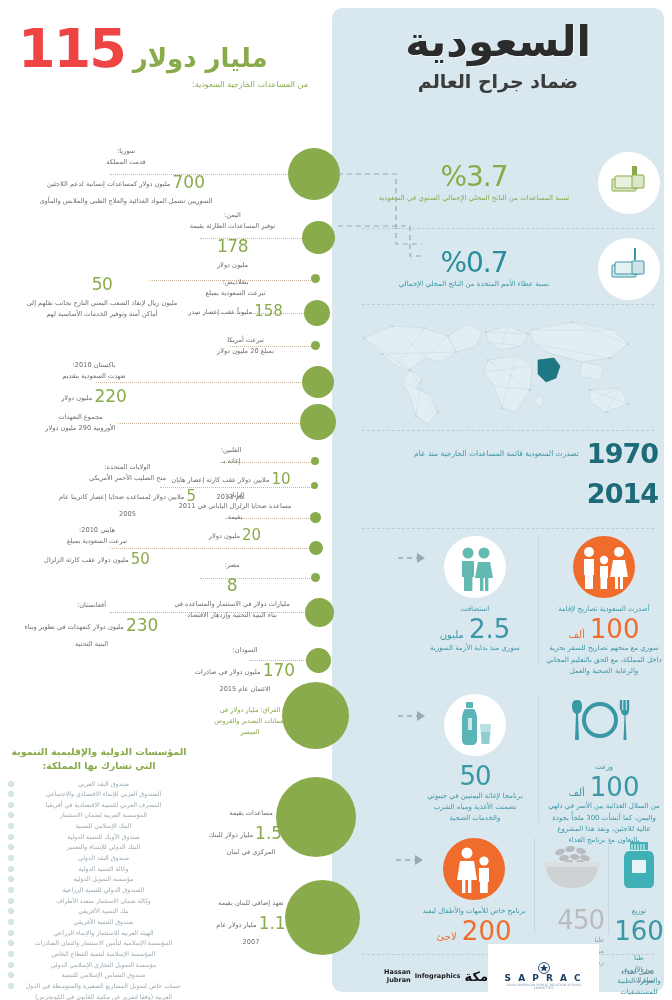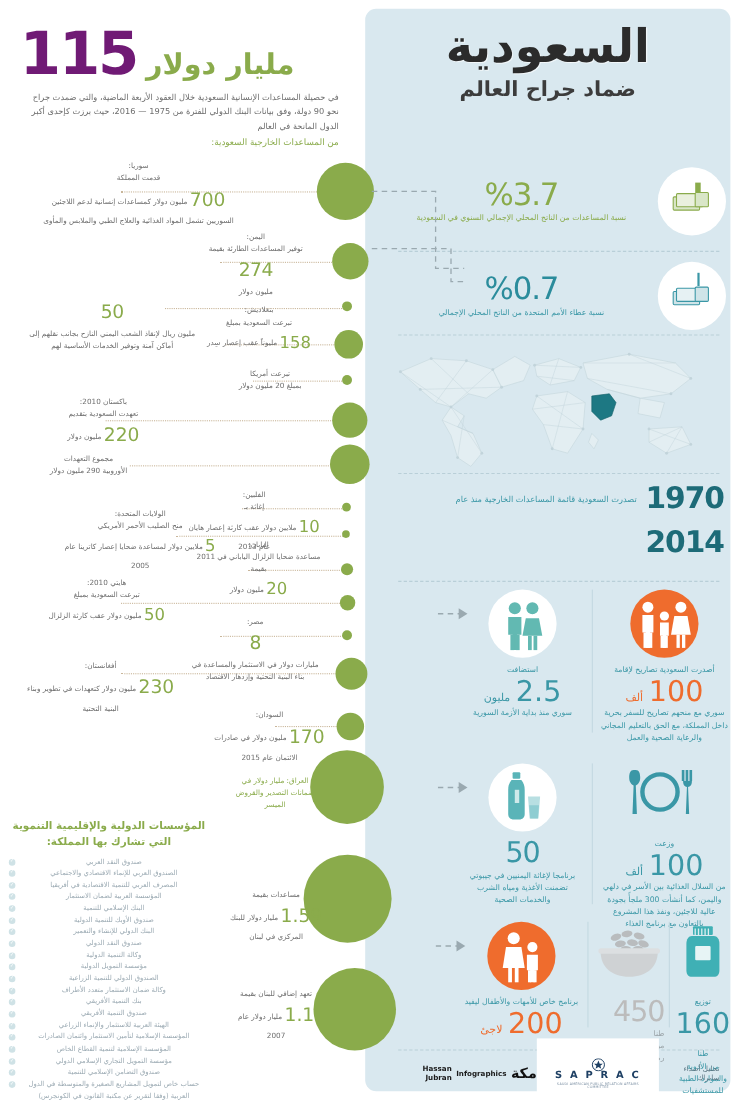--- a/index.html
+++ b/index.html
@@ -66,21 +66,21 @@
   .headline .big-row {
     display: flex;
     align-items: baseline;
     justify-content: flex-end;
     gap: 8px;
     direction: rtl;
   }
   .headline .big-num {
     font-size: 54px;
     font-weight: bold;
-    color: #701a75;
+    color: #ef4444;
     line-height: 1;
     letter-spacing: -2px;
   }
   .headline .big-unit {
     font-size: 26px;
     font-weight: bold;
     color: #8aab4b;
     line-height: 1;
   }
   .headline .lede {
@@ -302,21 +302,20 @@
   <div class="header">
     <div class="title">السعودية</div>
     <div class="subtitle">ضماد جراح العالم</div>
   </div>
 
   <div class="headline">
     <div class="big-row">
       <span class="big-unit">مليار دولار</span>
       <span class="big-num">115</span>
     </div>
-    <div class="lede">في حصيلة المساعدات الإنسانية السعودية خلال العقود الأربعة الماضية، والتي ضمدت جراح نحو 90 دولة، وفق بيانات البنك الدولي للفترة من 1975 — 2016، حيث برزت كإحدى أكبر الدول المانحة في العالم</div>
     <div class="lede-accent">من المساعدات الخارجية السعودية:</div>
   </div>
 
   <div class="timeline">
 
     <div class="leader" style="left:110px; top:174px; width:190px;"></div>
     <div class="leader" style="left:200px; top:238px; width:110px;"></div>
     <div class="leader" style="left:150px; top:280px; width:165px;"></div>
     <div class="leader" style="left:205px; top:313px; width:107px;"></div>
     <div class="leader" style="left:230px; top:346px; width:85px;"></div>
@@ -352,21 +351,21 @@
   <div class="entry entry-c" style="left:36px; top:146px; width:180px;">
     <div>سوريا:</div>
     <div>قدمت المملكة</div>
     <div><span class="num num-lg">700</span>
       <span>مليون دولار كمساعدات إنسانية لدعم اللاجئين السوريين تشمل المواد الغذائية والعلاج الطبي والملابس والمأوى</span></div>
   </div>
 
   <div class="entry entry-c" style="left:170px; top:210px; width:125px;">
     <div>اليمن:</div>
     <div>توفير المساعدات الطارئة بقيمة</div>
-    <div><span class="num num-lg">274</span></div>
+    <div><span class="num num-lg">178</span></div>
     <div>مليون دولار</div>
   </div>
 
   <div class="entry entry-c" style="left:22px; top:270px; width:160px;">
     <div><span class="num num-lg">50</span></div>
     <div>مليون ريال لإنقاذ الشعب اليمني النازح بجانب نقلهم إلى أماكن آمنة وتوفير الخدمات الأساسية لهم</div>
   </div>
 
   <div class="entry entry-c" style="left:178px; top:277px; width:115px;">
     <div>بنغلاديش:</div>

